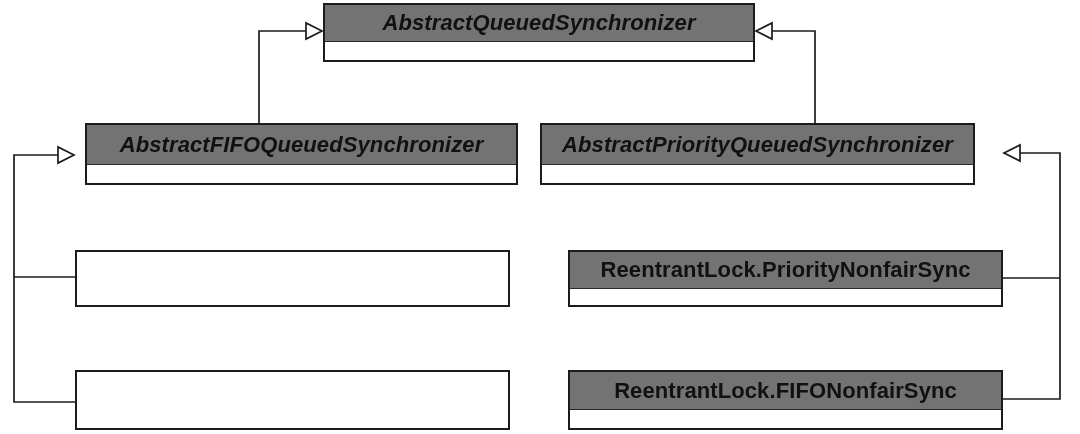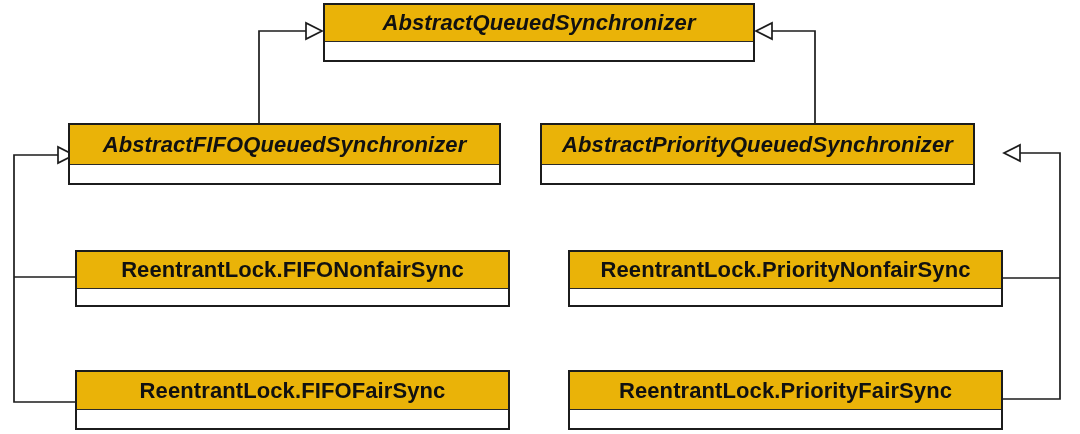--- a/index.html
+++ b/index.html
@@ -11,21 +11,21 @@
     overflow: hidden;
   }
   .edges {
     position: absolute; left: 0; top: 0;
     width: 1080px; height: 434px;
   }
   .edges path { fill: none; stroke: #1c1c1c; stroke-width: 1.7; }
   .edges polygon { fill: #ffffff; stroke: #1c1c1c; stroke-width: 1.7; }
   .uml-class {
     position: absolute;
-    background: #eab308;
+    background: #737373;
     border: 2px solid #1c1c1c;
     box-sizing: border-box;
     display: flex;
     flex-direction: column;
   }
   .uml-class .name {
     height: 36px;
     flex: 0 0 auto;
     display: flex;
     align-items: center;
@@ -34,21 +34,21 @@
     font-size: 22px;
     color: #111111;
     border-bottom: 1.5px solid #2a2a2a;
     white-space: nowrap;
     letter-spacing: 0.1px;
   }
   .uml-class.abstract .name { font-style: italic; }
   .uml-class .members { flex: 1 1 auto; background: #ffffff; }
 
   #box-aqs          { left: 323px; top: 3px;   width: 432px; height: 59px; }
-  #box-afifo        { left: 68px;  top: 123px; width: 433px; height: 62px; }
+  #box-afifo        { left: 85px;  top: 123px; width: 433px; height: 62px; }
   #box-afifo .name  { height: 39px; }
   #box-aprio        { left: 540px; top: 123px; width: 435px; height: 62px; }
   #box-aprio .name  { height: 39px; }
   #box-fifononfair  { left: 75px;  top: 250px; width: 435px; height: 57px; }
   #box-priononfair  { left: 568px; top: 250px; width: 435px; height: 57px; text-align: center; }
   #box-fifofair     { left: 75px;  top: 370px; width: 435px; height: 60px; }
   #box-fifofair .name  { height: 37px; }
   #box-priofair     { left: 568px; top: 370px; width: 435px; height: 60px; }
   #box-priofair .name  { height: 37px; }
 </style>
@@ -81,30 +81,28 @@
   <div class="name">AbstractFIFOQueuedSynchronizer</div>
   <div class="members"></div>
 </div>
 
 <div class="uml-class abstract" id="box-aprio">
   <div class="name">AbstractPriorityQueuedSynchronizer</div>
   <div class="members"></div>
 </div>
 
 <div class="uml-class" id="box-fifononfair">
-  <div class="name">ReentrantLock.FIFONonfairSync</div>
   <div class="members"></div>
 </div>
 
 <div class="uml-class" id="box-priononfair">
   <div class="name">ReentrantLock.PriorityNonfairSync</div>
   <div class="members"></div>
 </div>
 
 <div class="uml-class" id="box-fifofair">
-  <div class="name">ReentrantLock.FIFOFairSync</div>
   <div class="members"></div>
 </div>
 
 <div class="uml-class" id="box-priofair">
-  <div class="name">ReentrantLock.PriorityFairSync</div>
+  <div class="name">ReentrantLock.FIFONonfairSync</div>
   <div class="members"></div>
 </div>
 
 </body></html>

